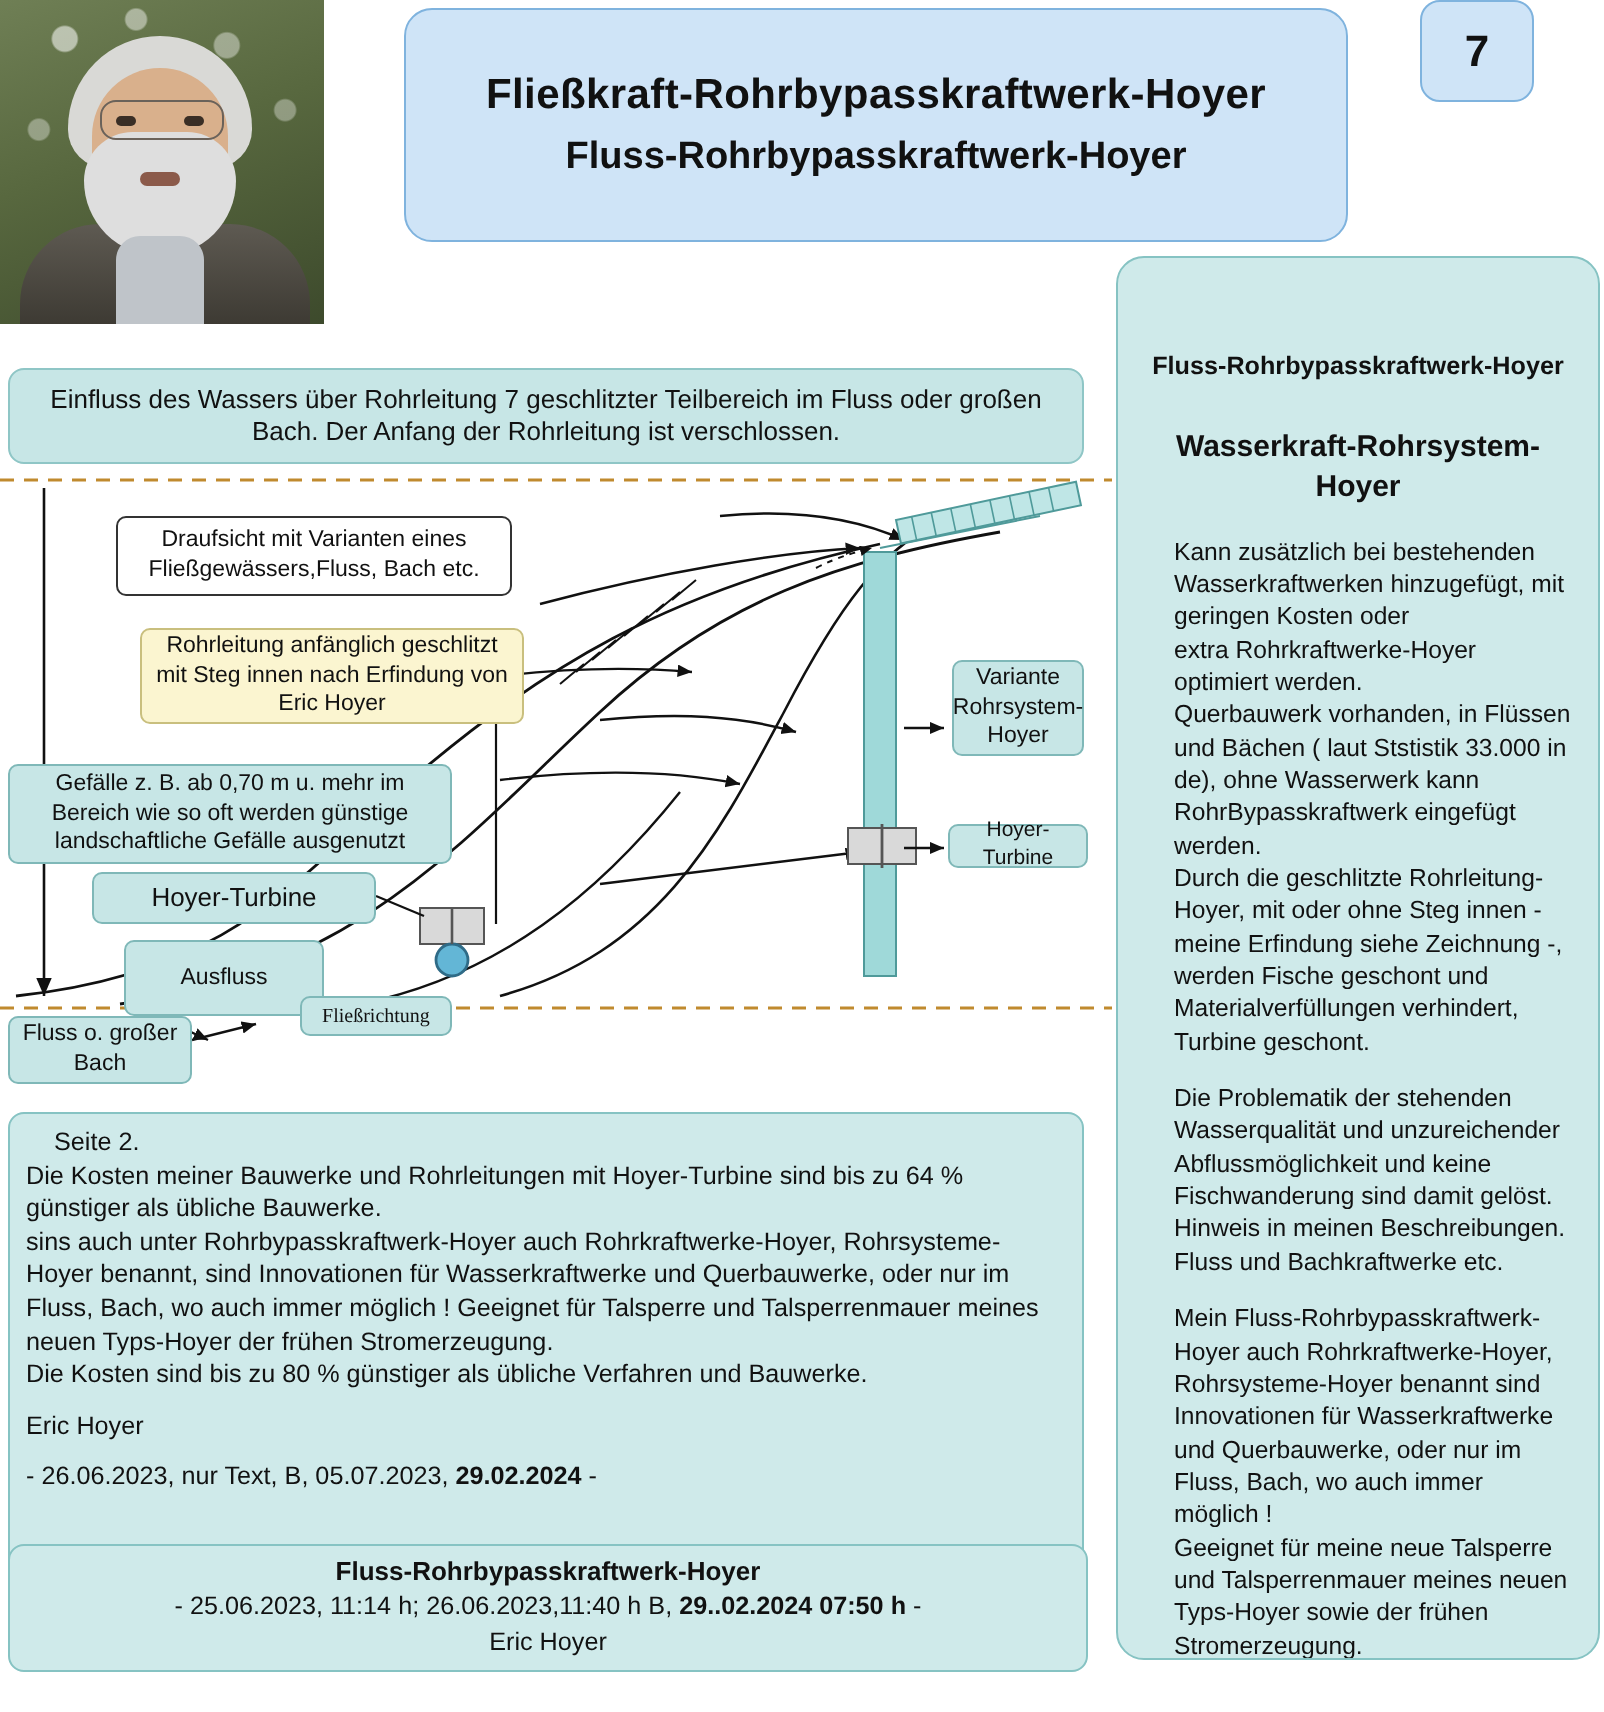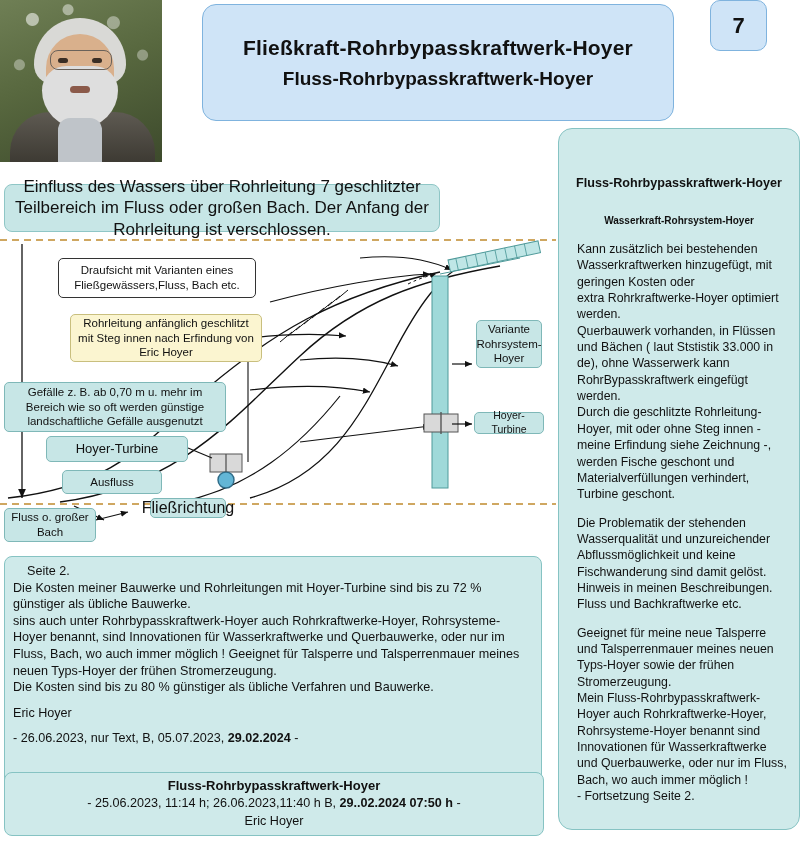--- a/index.html
+++ b/index.html
@@ -92,26 +92,26 @@
   #page-badge {
     left: 710px; top: 0px; width: 55px; height: 49px;
     background: #cfe4f7; border: 1px solid #7fb3de;
     border-radius: 10px;
     display: flex; align-items: center; justify-content: center;
     font-size: 22px; font-weight: bold; color: #111;
   }
 
   
   #intro-banner {
-    left: 4px; top: 184px; width: 436px; height: 48px;
+    left: 4px; top: 184px; width: 538px; height: 48px;
     background: #c7e6e6; border: 1px solid #8fc6c6;
     border-radius: 8px;
     display: flex; align-items: center; justify-content: center;
     text-align: center; padding: 0 8px; box-sizing: border-box;
-    font-size: 17px; color: #111; line-height: 1.25;
+    font-size: 13px; color: #111; line-height: 1.25;
   }
 
   
   #diagram {
     left: 0; top: 236px; width: 558px; height: 312px;
   }
   #diagram svg { position: absolute; left: 0; top: 0; }
   .dlabel {
     position: absolute;
     background: #c7e6e6;
@@ -137,23 +137,23 @@
     box-sizing: border-box;
     font-size: 12.3px;
     color: #111;
     line-height: 1.33;
     overflow: hidden;
   }
   #right-panel .hdr {
     text-align: center; font-weight: bold; font-size: 12.6px; margin-top: 36px;
   }
   #right-panel .hdr2 {
-    text-align: center; font-weight: bold; font-size: 10px; margin-top: 22px; margin-bottom: 14px;
-  }
-  #right-panel p { margin: 0 0 0 6px; }
+    text-align: center; font-weight: bold; font-size: 15px; margin-top: 22px; margin-bottom: 14px;
+  }
+  #right-panel p { margin: 0 0 0 16px; }
   #right-panel .gap { height: 12px; }
 
   
   #bottom-text {
     left: 4px; top: 556px; width: 538px; height: 264px;
     background: #cfeaea; border: 1px solid #86c3c3;
     border-radius: 8px;
     padding: 6px 8px; box-sizing: border-box;
     font-size: 12.6px; color: #111; line-height: 1.32;
   }
@@ -278,49 +278,49 @@
   </svg>
 
   <div class="dlabel white" style="left:58px; top:22px; width:198px; height:40px; display:flex; align-items:center; justify-content:center;">Draufsicht mit Varianten eines Fließgewässers,Fluss, Bach etc.</div>
 
   <div class="dlabel yellow" style="left:70px; top:78px; width:192px; height:48px; display:flex; align-items:center; justify-content:center;">Rohrleitung anfänglich geschlitzt mit Steg innen nach Erfindung von Eric Hoyer</div>
 
   <div class="dlabel" style="left:4px; top:146px; width:222px; height:50px; display:flex; align-items:center; justify-content:center;">Gefälle  z. B.  ab 0,70 m u. mehr im Bereich wie so oft werden günstige landschaftliche Gefälle ausgenutzt</div>
 
   <div class="dlabel" style="left:46px; top:200px; width:142px; height:26px; display:flex; align-items:center; justify-content:center; font-size:13px;">Hoyer-Turbine</div>
 
-  <div class="dlabel" style="left:62px; top:234px; width:100px; height:24px; display:flex; align-items:center; justify-content:center;">Ausfluss</div>
+  <div class="dlabel" style="left:62px; top:234px; width:100px; height:38px; display:flex; align-items:center; justify-content:center;">Ausfluss</div>
 
   <div class="dlabel" style="left:4px; top:272px; width:92px; height:34px; display:flex; align-items:center; justify-content:center;">Fluss o. großer Bach</div>
 
-  <div class="dlabel" style="left:150px; top:262px; width:76px; height:20px; display:flex; align-items:center; justify-content:center; font-size:16px;">Fließrichtung</div>
-
-  <div class="dlabel" style="left:476px; top:84px; width:66px; height:48px; display:flex; align-items:center; justify-content:center;">Variante Rohrsystem-Hoyer</div>
+  <div class="dlabel" style="left:150px; top:262px; width:76px; height:20px; display:flex; align-items:center; justify-content:center; font-size:10px;font-family:Liberation Serif, serif;">Fließrichtung</div>
+
+  <div class="dlabel" style="left:476px; top:94px; width:66px; height:48px; display:flex; align-items:center; justify-content:center;">Variante Rohrsystem-Hoyer</div>
 
   <div class="dlabel" style="left:474px; top:176px; width:70px; height:22px; display:flex; align-items:center; justify-content:center; font-size:10.5px;">Hoyer-Turbine</div>
 </div>
 
 <div class="abs" id="right-panel">
   <div class="hdr">Fluss-Rohrbypasskraftwerk-Hoyer</div>
   <div class="hdr2">Wasserkraft-Rohrsystem-Hoyer</div>
   <p>Kann zusätzlich bei bestehenden Wasserkraftwerken hinzugefügt, mit geringen Kosten oder</p>
   <p>extra Rohrkraftwerke-Hoyer optimiert werden.</p>
   <p>Querbauwerk vorhanden, in Flüssen und Bächen ( laut Ststistik 33.000 in de), ohne Wasserwerk kann RohrBypasskraftwerk eingefügt werden.</p>
   <p>Durch die geschlitzte Rohrleitung-Hoyer, mit oder ohne Steg innen - meine Erfindung siehe Zeichnung -, werden Fische geschont und Materialverfüllungen verhindert, Turbine geschont.</p>
   <div class="gap"></div>
   <p>Die Problematik der stehenden Wasserqualität und unzureichender Abflussmöglichkeit und keine Fischwanderung sind damit gelöst. Hinweis in meinen Beschreibungen. Fluss und Bachkraftwerke etc.</p>
   <div class="gap"></div>
+  <p>Mein Fluss-Rohrbypasskraftwerk-Hoyer auch Rohrkraftwerke-Hoyer, Rohrsysteme-Hoyer benannt sind Innovationen für Wasserkraftwerke und  Querbauwerke, oder nur im Fluss, Bach, wo auch immer möglich !</p>
   <p>Geeignet für meine neue Talsperre und Talsperrenmauer meines neuen Typs-Hoyer sowie der frühen Stromerzeugung.</p>
-  <p>Mein Fluss-Rohrbypasskraftwerk-Hoyer auch Rohrkraftwerke-Hoyer, Rohrsysteme-Hoyer benannt sind Innovationen für Wasserkraftwerke und  Querbauwerke, oder nur im Fluss, Bach, wo auch immer möglich !</p>
   <p>- Fortsetzung Seite 2.</p>
 </div>
 
 <div class="abs" id="bottom-text">
   <p class="indent">Seite 2.</p>
-  <p>Die Kosten meiner Bauwerke und Rohrleitungen mit Hoyer-Turbine sind bis zu 72 % günstiger als übliche Bauwerke.</p>
+  <p>Die Kosten meiner Bauwerke und Rohrleitungen mit Hoyer-Turbine sind bis zu 64 % günstiger als übliche Bauwerke.</p>
   <p>sins auch unter Rohrbypasskraftwerk-Hoyer auch Rohrkraftwerke-Hoyer, Rohrsysteme-Hoyer benannt, sind Innovationen für Wasserkraftwerke und  Querbauwerke, oder nur im Fluss, Bach, wo auch immer  möglich ! Geeignet für Talsperre und Talsperrenmauer meines neuen Typs-Hoyer der frühen Stromerzeugung.</p>
   <p>Die Kosten sind bis zu 80 % günstiger als übliche Verfahren und Bauwerke.</p>
   <div class="sp"></div>
   <p>Eric Hoyer</p>
   <div class="sp"></div>
   <p><span>- 26.06.2023, nur Text, B, 05.07.2023, </span><b>29.02.2024</b><span> -</span></p>
 </div>
 
 <div class="abs" id="footer">
   <div class="f-title">Fluss-Rohrbypasskraftwerk-Hoyer</div>

